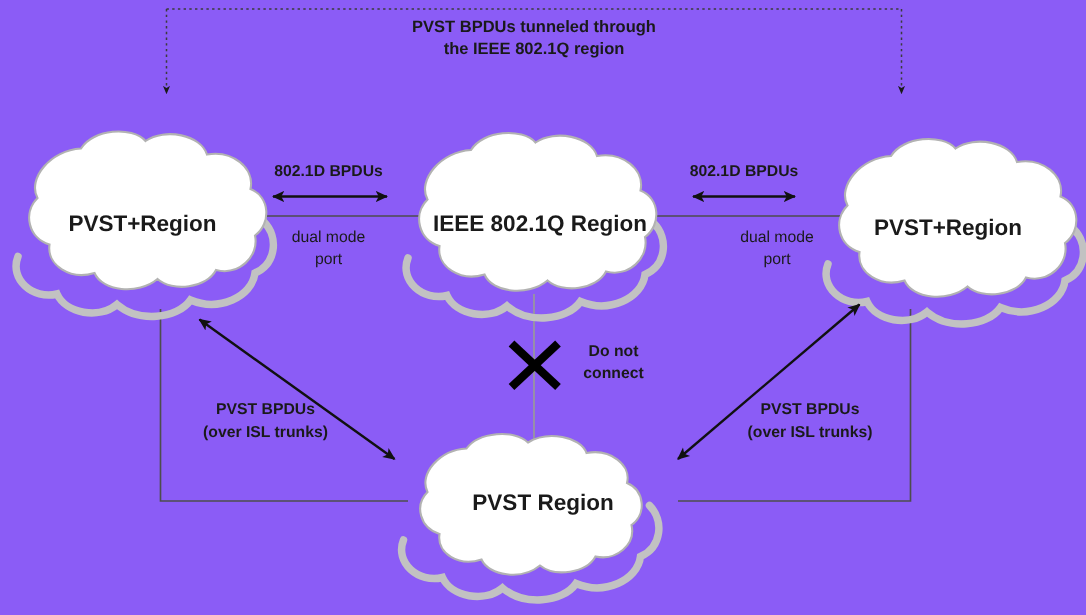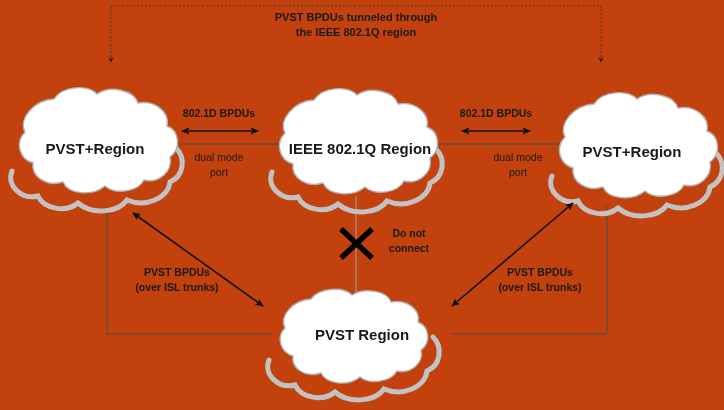--- a/index.html
+++ b/index.html
@@ -4,21 +4,21 @@
 <style>
   html, body {
     margin: 0;
     padding: 0;
     background: #ffffff;
   }
   #diagram-root {
     position: relative;
     width: 724px;
     height: 410px;
-    background: #c2410c;
+    background: #8b5cf6;
     font-family: "Liberation Sans", sans-serif;
     overflow: hidden;
   }
   svg.layer {
     position: absolute;
     top: 0;
     left: 0;
     width: 724px;
     height: 410px;
   }

